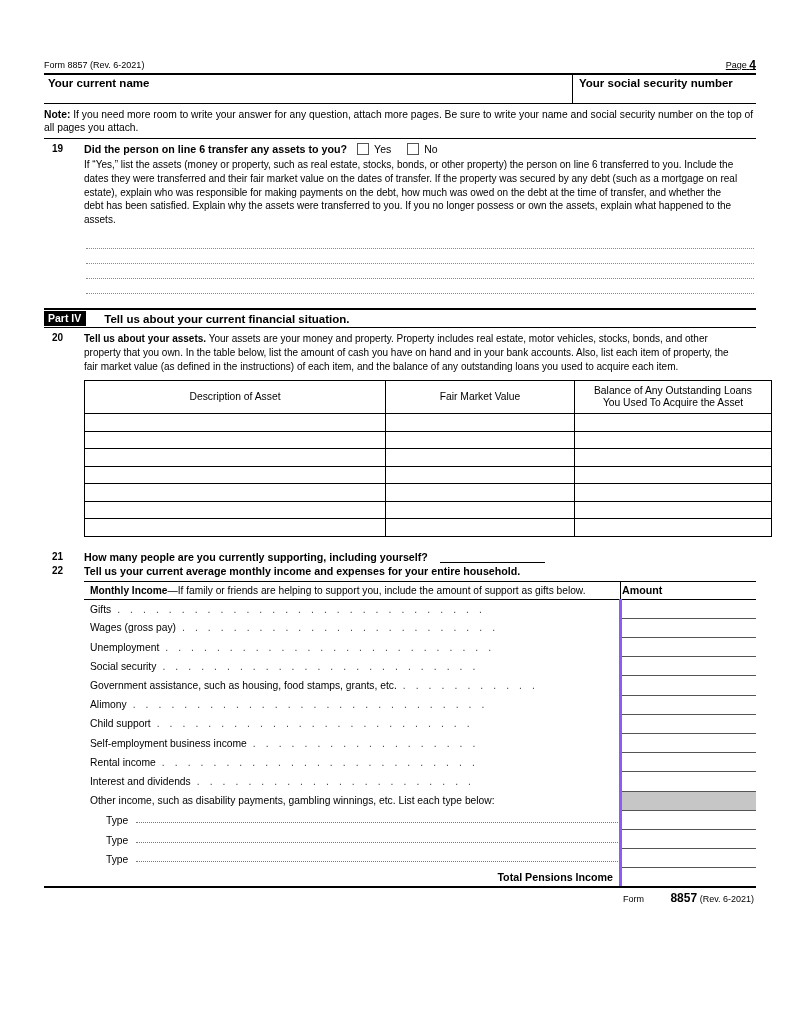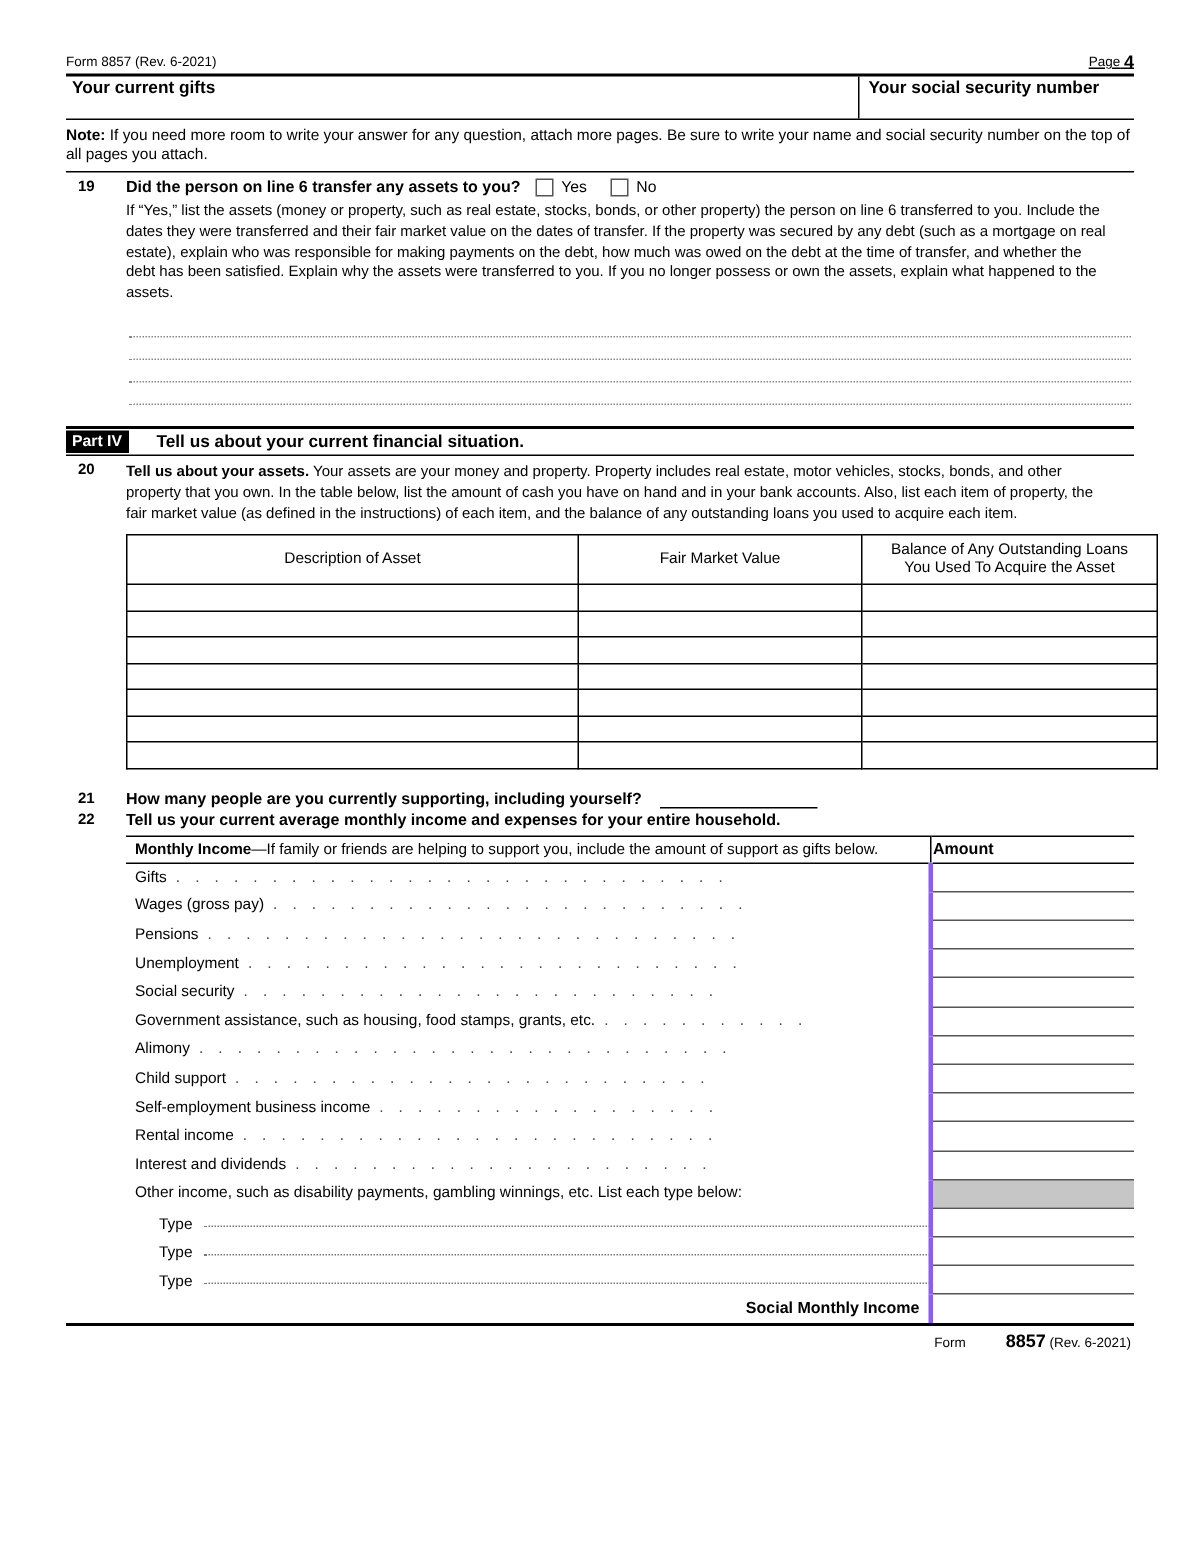--- a/index.html
+++ b/index.html
@@ -18,21 +18,21 @@
   .page {
     position: absolute;
     left: 0; top: 0;
     width: 800px;
     height: 1035px;
     background: #fff;
   }
   .sheet {
     position: absolute;
     left: 44px;
-    top: 36px;
+    top: 60px;
     width: 712px;
   }
 
   
   .form-header {
     display: flex;
     justify-content: space-between;
     align-items: flex-end;
     font-size: 9px;
     padding-bottom: 2px;
@@ -277,21 +277,21 @@
     <span>Form 8857 (Rev. 6-2021)</span>
     <span class="pg">
       <span>Page</span>
       <b>4</b>
     </span>
   </div>
   <div class="rule-thick"></div>
 
   <div class="name-band">
     <div class="left">
-      <span>Your current gifts</span>
+      <span>Your current name</span>
     </div>
     <div class="right">
       <span>Your social security number</span>
     </div>
   </div>
 
   <div class="note">
     <b>Note:</b><span> If you need more room to write your answer for any question, attach more pages. Be sure to write your name and social security number on the top of all pages you attach.</span>
   </div>
 
@@ -408,24 +408,20 @@
 
         <tr>
           <td class="inc-label"><span>Gifts</span><span class="leader">. . . . . . . . . . . . . . . . . . . . . . . . . . . . .</span></td>
           <td class="inc-amt"></td>
         </tr>
         <tr>
           <td class="inc-label"><span>Wages (gross pay)</span><span class="leader">. . . . . . . . . . . . . . . . . . . . . . . . .</span></td>
           <td class="inc-amt"></td>
         </tr>
         <tr>
-          <td class="inc-label"><span>Pensions</span><span class="leader">. . . . . . . . . . . . . . . . . . . . . . . . . . . .</span></td>
-          <td class="inc-amt"></td>
-        </tr>
-        <tr>
           <td class="inc-label"><span>Unemployment</span><span class="leader">. . . . . . . . . . . . . . . . . . . . . . . . . .</span></td>
           <td class="inc-amt"></td>
         </tr>
         <tr>
           <td class="inc-label"><span>Social security</span><span class="leader">. . . . . . . . . . . . . . . . . . . . . . . . .</span></td>
           <td class="inc-amt"></td>
         </tr>
         <tr>
           <td class="inc-label"><span>Government assistance, such as housing, food stamps, grants, etc.</span><span class="leader">. . . . . . . . . . .</span></td>
           <td class="inc-amt"></td>
@@ -462,21 +458,21 @@
         <tr class="type-row">
           <td class="inc-label"><span>Type</span><span class="tline"></span></td>
           <td class="inc-amt"></td>
         </tr>
         <tr class="type-row">
           <td class="inc-label"><span>Type</span><span class="tline"></span></td>
           <td class="inc-amt"></td>
         </tr>
 
         <tr class="total-row">
-          <td class="inc-label">Social Monthly Income</td>
+          <td class="inc-label">Total Pensions Income</td>
           <td class="inc-amt"></td>
         </tr>
       </tbody>
     </table>
   </div>
 
   <div class="bottom-rule"></div>
   <div class="footer">
     <span>Form</span>
     <b>8857</b>

